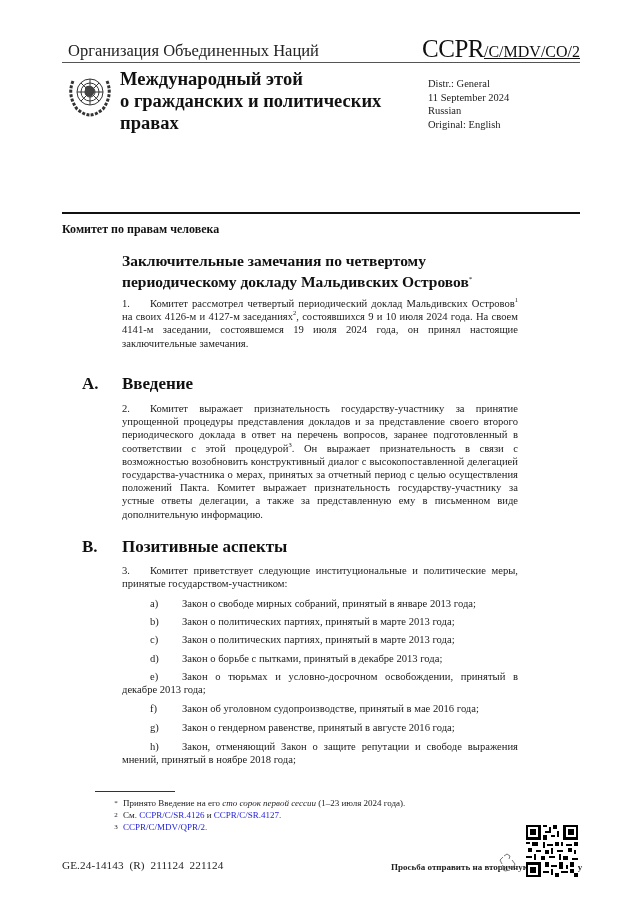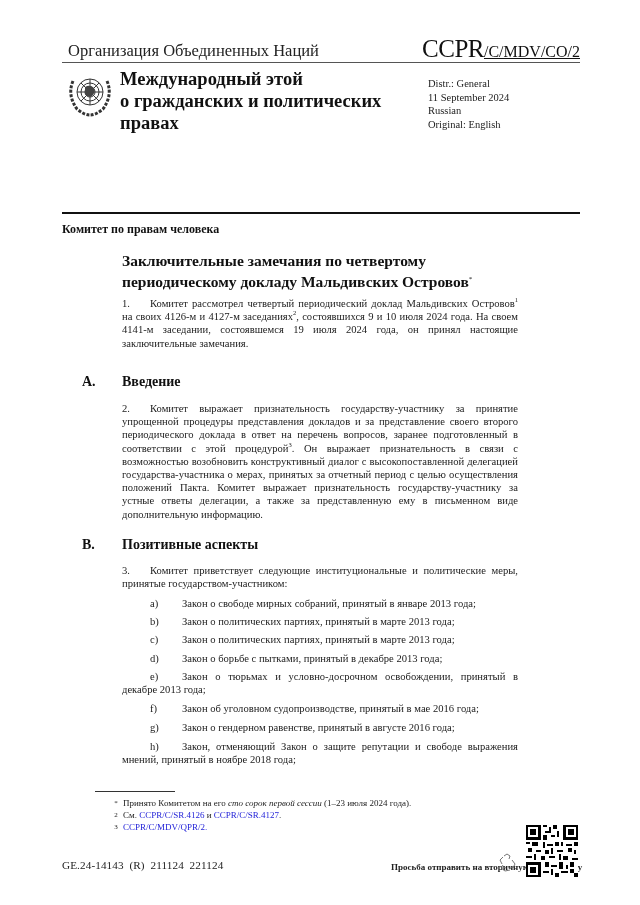--- a/index.html
+++ b/index.html
@@ -23,21 +23,21 @@
   .doc-title {
     left: 122px; top: 251px; font-weight: bold; font-size: 15.5px; line-height: 19px; color: #111;
   }
   .doc-title sup { font-size: 7px; font-weight: normal; }
   .para {
     left: 122px; width: 396px; font-size: 10.6px; line-height: 13.2px;
     text-align: justify; color: #222;
   }
   .para .num { display: inline-block; width: 28px; }
   .para sup { font-size: 6.5px; line-height: 0; }
-  .section-head { left: 82px; font-weight: bold; font-size: 14px; color: #111; }
+  .section-head { left: 82px; font-weight: bold; font-size: 17px; color: #111; }
   .section-head .letter { display: inline-block; width: 40px; }
   .item { left: 122px; width: 396px; font-size: 10.6px; line-height: 13.2px; text-align: justify; color: #222; }
   .item .marker { display: inline-block; width: 32px; margin-left: 28px; }
   .fn-rule { left: 95px; top: 791px; width: 80px; height: 1px; background: #333; }
   .footnotes { left: 109px; top: 797px; font-size: 9px; line-height: 12px; color: #222; }
   .footnotes .fnmark { display: inline-block; width: 14px; font-size: 7px; vertical-align: top; text-align: center; }
   .footnotes .link { color: #2323d8; }
   .footnotes i { font-style: italic; margin-top: 31px; }
   .job-number { left: 62px; top: 859px; font-size: 11.2px; color: #222; letter-spacing: 0.1px; }
   .recycle-text { left: 391px; top: 862px; font-size: 9px; font-weight: bold; color: #222; }
@@ -114,21 +114,21 @@
 <div class="abs item" style="top:633px;"><span class="marker">c)</span><span>Закон о политических партиях, принятый в марте 2013 года;</span></div>
 <div class="abs item" style="top:652px;"><span class="marker">d)</span><span>Закон о борьбе с пытками, принятый в декабре 2013 года;</span></div>
 <div class="abs item" style="top:670px;"><span class="marker">e)</span><span>Закон о тюрьмах и условно-досрочном освобождении, принятый в декабре 2013 года;</span></div>
 <div class="abs item" style="top:702px;"><span class="marker">f)</span><span>Закон об уголовном судопроизводстве, принятый в мае 2016 года;</span></div>
 <div class="abs item" style="top:721px;font-family:Liberation Serif, serif;"><span class="marker">g)</span><span>Закон о гендерном равенстве, принятый в августе 2016 года;</span></div>
 <div class="abs item" style="top:740px;"><span class="marker">h)</span><span>Закон, отменяющий Закон о защите репутации и свободе выражения мнений, принятый в ноябре 2018 года;</span></div>
 
 <div class="abs fn-rule"></div>
 <div class="abs footnotes">
   <div>
-    <span class="fnmark">*</span><span>Принято Комитетом на его </span><i>сто сорок первой сессии</i><span> (1–23 июля 2024 года).</span>
+    <span class="fnmark">*</span><span>Принято Введение на его </span><i>сто сорок первой сессии</i><span> (1–23 июля 2024 года).</span>
   </div>
   <div>
     <span class="fnmark">2</span><span>См. </span><span class="link">CCPR/C/SR.4126</span><span> и </span><span class="link">CCPR/C/SR.4127</span><span>.</span>
   </div>
   <div>
     <span class="fnmark">3</span><span class="link">CCPR/C/MDV/QPR/2.</span>
   </div>
 </div>
 
 <div class="abs job-number" style="white-space:pre;">GE.24-14143  (R)  211124  221124</div>

